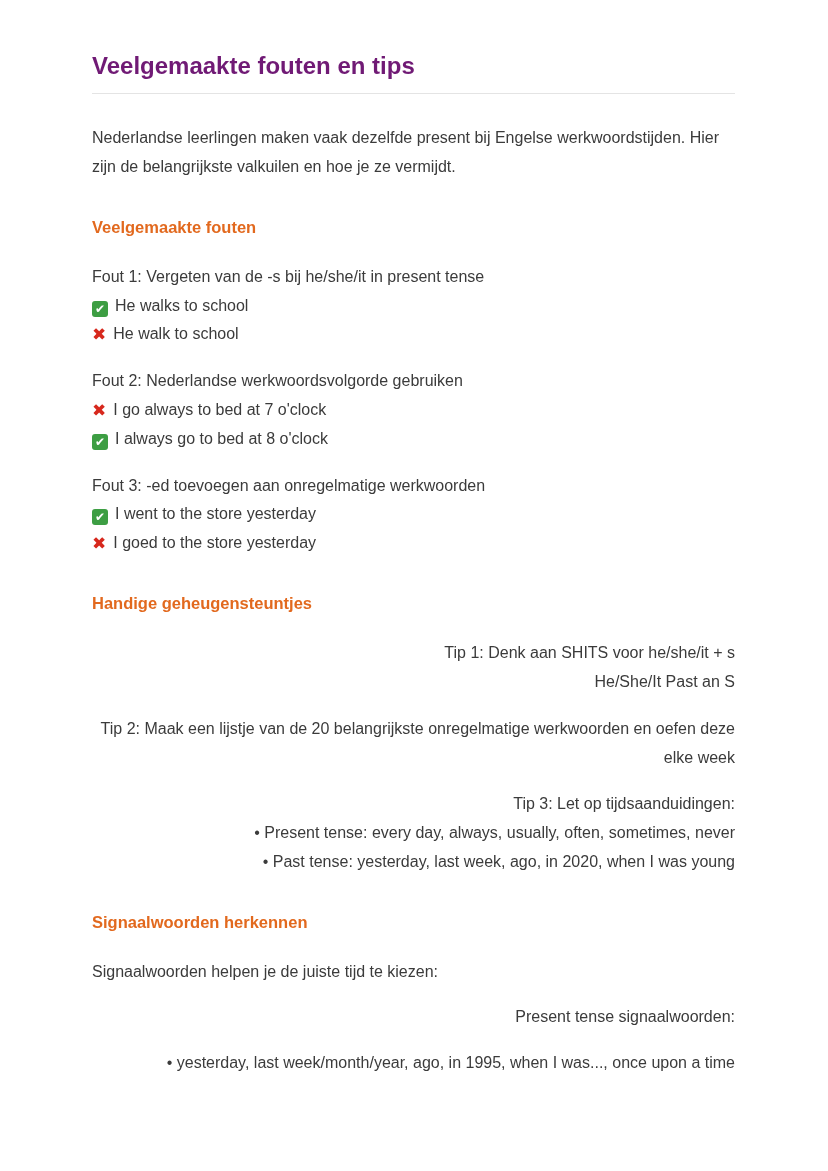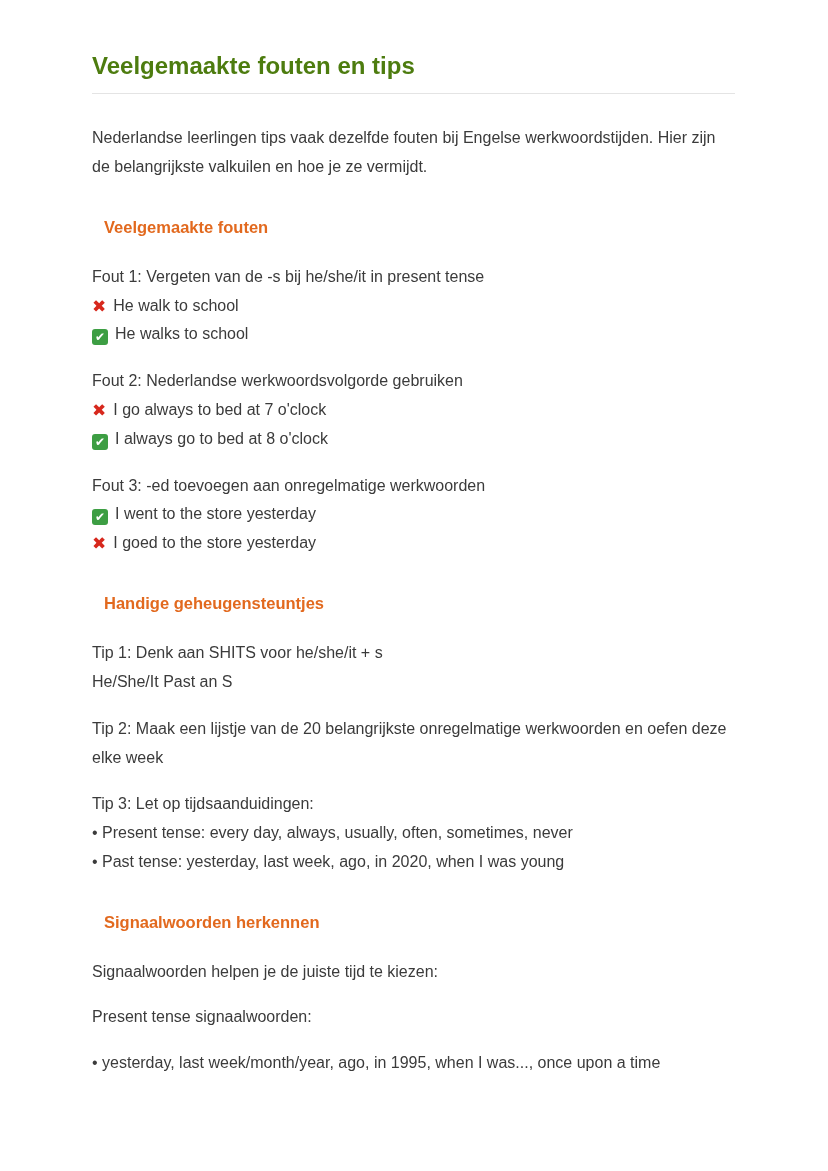--- a/index.html
+++ b/index.html
@@ -13,39 +13,39 @@
     min-height: 1171px;
     margin: 0 auto;
     background: #ffffff;
     padding: 50px 93px 60px 92px;
     font-family: "Liberation Sans", "DejaVu Sans", sans-serif;
     color: #3b3b3b;
     font-size: 16px;
     line-height: 1.8;
   }
   h1.doc-title {
-    color: #4d7c0f;
+    color: #701a75;
     font-size: 24px;
     font-weight: 600;
     margin: 0 0 12px 0;
     line-height: 1.3;
   }
   hr.title-rule {
     border: none;
     border-top: 1px solid #e4e4e4;
     margin: 0 0 30px 0;
   }
   p.para {
     margin: 0 0 16px 0;
   }
   h2.section-heading {
     color: #e2691e;
     font-size: 16.5px;
     font-weight: 700;
-    margin: 34px 0 24px 12px;
+    margin: 34px 0 24px 0;
     line-height: 1.4;
   }
   .example-block {
     margin: 0 0 18px 0;
   }
   .example-block p {
     margin: 0;
   }
   .mark-cross {
     display: inline-block;
@@ -65,44 +65,45 @@
     border-radius: 3px;
     font-size: 12px;
     font-weight: 700;
     line-height: 16px;
     text-align: center;
     margin-right: 7px;
     vertical-align: -2px;
   }
   .tip-block p {
     margin: 0;
+    text-align: right;
   }
   .tip-block {
     margin: 0 0 18px 0;
   }
 </style>
 </head>
 <body>
 
 <div class="page">
 
   <h1 class="doc-title">Veelgemaakte fouten en tips</h1>
   <hr class="title-rule">
 
-  <p class="para">Nederlandse leerlingen tips vaak dezelfde fouten bij Engelse werkwoordstijden. Hier zijn de belangrijkste valkuilen en hoe je ze vermijdt.</p>
+  <p class="para">Nederlandse leerlingen maken vaak dezelfde present bij Engelse werkwoordstijden. Hier zijn de belangrijkste valkuilen en hoe je ze vermijdt.</p>
 
   <h2 class="section-heading">Veelgemaakte fouten</h2>
 
   <div class="example-block">
     <p>Fout 1: Vergeten van de -s bij he/she/it in present tense</p>
     <p>
-      <span class="mark-cross">✖</span><span>He walk to school</span>
+      <span class="mark-check">✔</span><span>He walks to school</span>
     </p>
     <p>
-      <span class="mark-check">✔</span><span>He walks to school</span>
+      <span class="mark-cross">✖</span><span>He walk to school</span>
     </p>
   </div>
 
   <div class="example-block">
     <p>Fout 2: Nederlandse werkwoordsvolgorde gebruiken</p>
     <p>
       <span class="mark-cross">✖</span><span>I go always to bed at 7 o'clock</span>
     </p>
     <p>
       <span class="mark-check">✔</span><span>I always go to bed at 8 o'clock</span>

